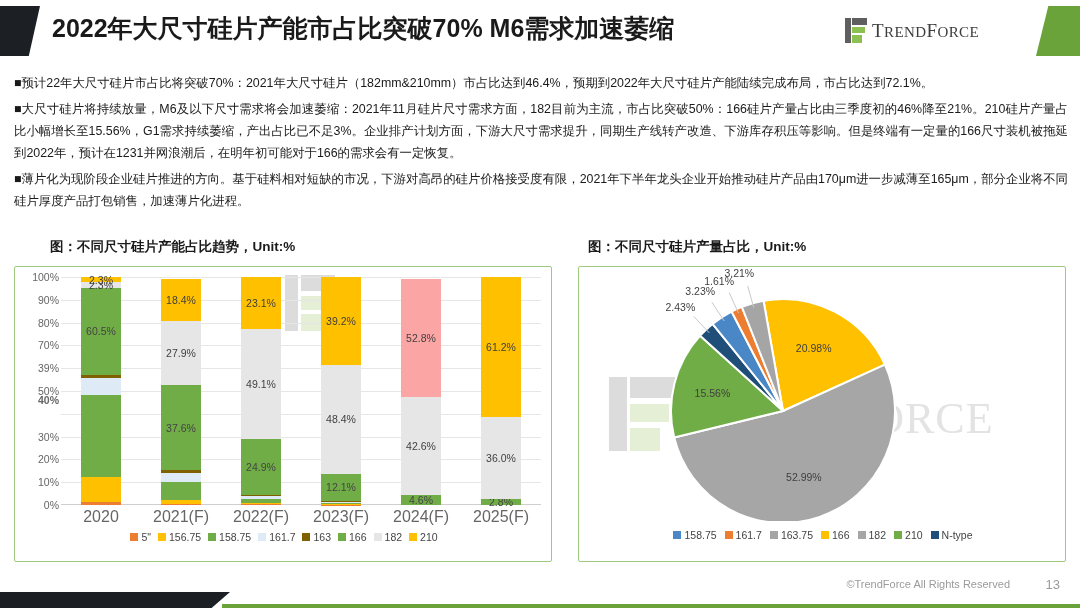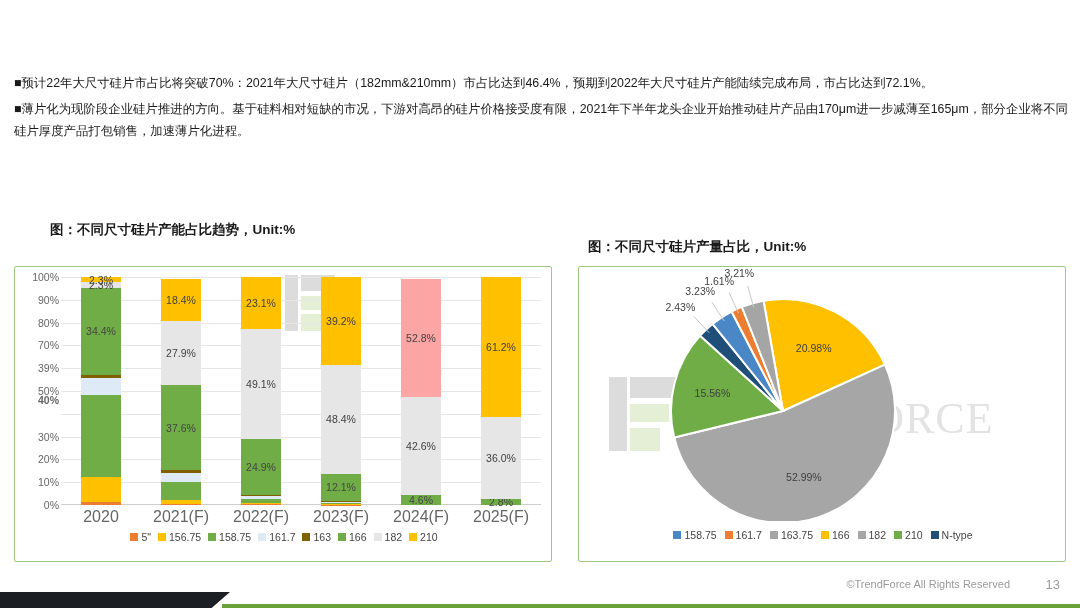--- a/index.html
+++ b/index.html
@@ -37,21 +37,21 @@
   .logo-word { font-family: "Liberation Serif", "DejaVu Serif", serif; font-size: 19px;
     color: #3c3c3c; letter-spacing: 0.4px; }
   .logo-word .sm { font-size: 15px; }
 
   
   .body-text { position: absolute; left: 14px; top: 72px; width: 1054px; }
   .para { font-size: 12.4px; color: #1a1a1a; line-height: 22px; margin-bottom: 4px; text-align: justify; }
 
   
   .cap { position: absolute; font-size: 13.5px; font-weight: bold; color: #1a1a1a; }
-  .cap-left { left: 24px; top: 221px; padding-left: 26px; }
+  .cap-left { left: 24px; top: 238px; padding-left: 26px; }
   .cap-right { left: 588px; top: 238px; }
 
   
   .frame {
     position: absolute; border: 1px solid #9ec97f; background: #fff; border-radius: 2px;
   }
   .frame-left { left: 14px; top: 266px; width: 538px; height: 296px; }
   .frame-right { left: 578px; top: 266px; width: 488px; height: 296px; }
 
   
@@ -98,23 +98,38 @@
     background: #1c2024; clip-path: polygon(0 0, 100% 0, 92% 100%, 0 100%); }
   .ftr-bar { position: absolute; left: 222px; bottom: 0; width: 858px; height: 4px; background: #6aa339; }
   .ftr-copy { position: absolute; right: 70px; bottom: 18px; font-size: 11px; color: #9b9b9b; }
   .ftr-page { position: absolute; right: 20px; bottom: 16px; font-size: 13px; color: #9b9b9b; }
 </style>
 </head>
 <body>
 
 <div id="slide">
 
+  <div class="hdr">
+    <div class="hdr-wedge-left"></div>
+    <div class="hdr-wedge-right"></div>
+    <div class="hdr-title">2022年大尺寸硅片产能市占比突破70%  M6需求加速萎缩</div>
+    <div class="hdr-logo">
+      <span class="logo-mark">
+        <span class="lm-a"></span>
+          <span class="lm-b"></span>
+          <span class="lm-c"></span>
+          <span class="lm-d"></span>
+      </span>
+      <span class="logo-word">T<span class="sm">REND</span>F<span class="sm">ORCE</span></span>
+    </div>
+  </div>
 
   <div class="body-text">
     <div class="para">■预计22年大尺寸硅片市占比将突破70%：2021年大尺寸硅片（182mm&amp;210mm）市占比达到46.4%，预期到2022年大尺寸硅片产能陆续完成布局，市占比达到72.1%。</div>
+    <div class="para">■大尺寸硅片将持续放量，M6及以下尺寸需求将会加速萎缩：2021年11月硅片尺寸需求方面，182目前为主流，市占比突破50%：166硅片产量占比由三季度初的46%降至21%。210硅片产量占比小幅增长至15.56%，G1需求持续萎缩，产出占比已不足3%。企业排产计划方面，下游大尺寸需求提升，同期生产线转产改造、下游库存积压等影响。但是终端有一定量的166尺寸装机被拖延到2022年，预计在1231并网浪潮后，在明年初可能对于166的需求会有一定恢复。</div>
     <div class="para">■薄片化为现阶段企业硅片推进的方向。基于硅料相对短缺的市况，下游对高昂的硅片价格接受度有限，2021年下半年龙头企业开始推动硅片产品由170μm进一步减薄至165μm，部分企业将不同硅片厚度产品打包销售，加速薄片化进程。</div>
   </div>
 
   <div class="cap cap-left">图：不同尺寸硅片产能占比趋势，Unit:%</div>
   <div class="cap cap-right">图：不同尺寸硅片产量占比，Unit:%</div>
 
   <div class="frame frame-left">
     <div class="wm wm-left">
       <span class="wm-mark" style="width:50px;height:56px;">
         <span class="a" style="width:13px;height:56px;"></span>
@@ -149,21 +164,21 @@
           <div class="gridline" style="top: 45.6px;"></div>
           <div class="gridline" style="top: 22.8px;"></div>
           <div class="gridline" style="top: 0px;"></div>
           <div class="bcol" style="left: 20px; height: 228px;">
             <div class="seg" style="height: 2.736px; background: rgb(237, 125, 49);"></div>
             <div class="seg" style="height: 25.08px; background: rgb(255, 192, 0);"></div>
             <div class="seg" style="height: 82.536px; background: rgb(112, 173, 71);"></div>
             <div class="seg" style="height: 16.188px; background: rgb(222, 235, 247);"></div>
             <div class="seg" style="height: 3.42px; background: rgb(128, 96, 0);"></div>
             <div class="seg" style="height: 87.552px; background: rgb(112, 173, 71);">
-              <span class="seglab">34.4%</span>
+              <span class="seglab">60.5%</span>
             </div>
             <div class="seg" style="height: 5.244px; background: rgb(230, 230, 230);">
               <span class="seglab dark" style="top: 50%;">2.3%</span>
             </div>
             <div class="seg" style="height: 5.244px; background: rgb(255, 192, 0);">
               <span class="seglab dark" style="top: 50%;">2.3%</span>
             </div>
           </div>
           <div class="bcol" style="left: 100px; height: 228px;">
             <div class="seg" style="height: 0.912px; background: rgb(237, 125, 49);"></div>

